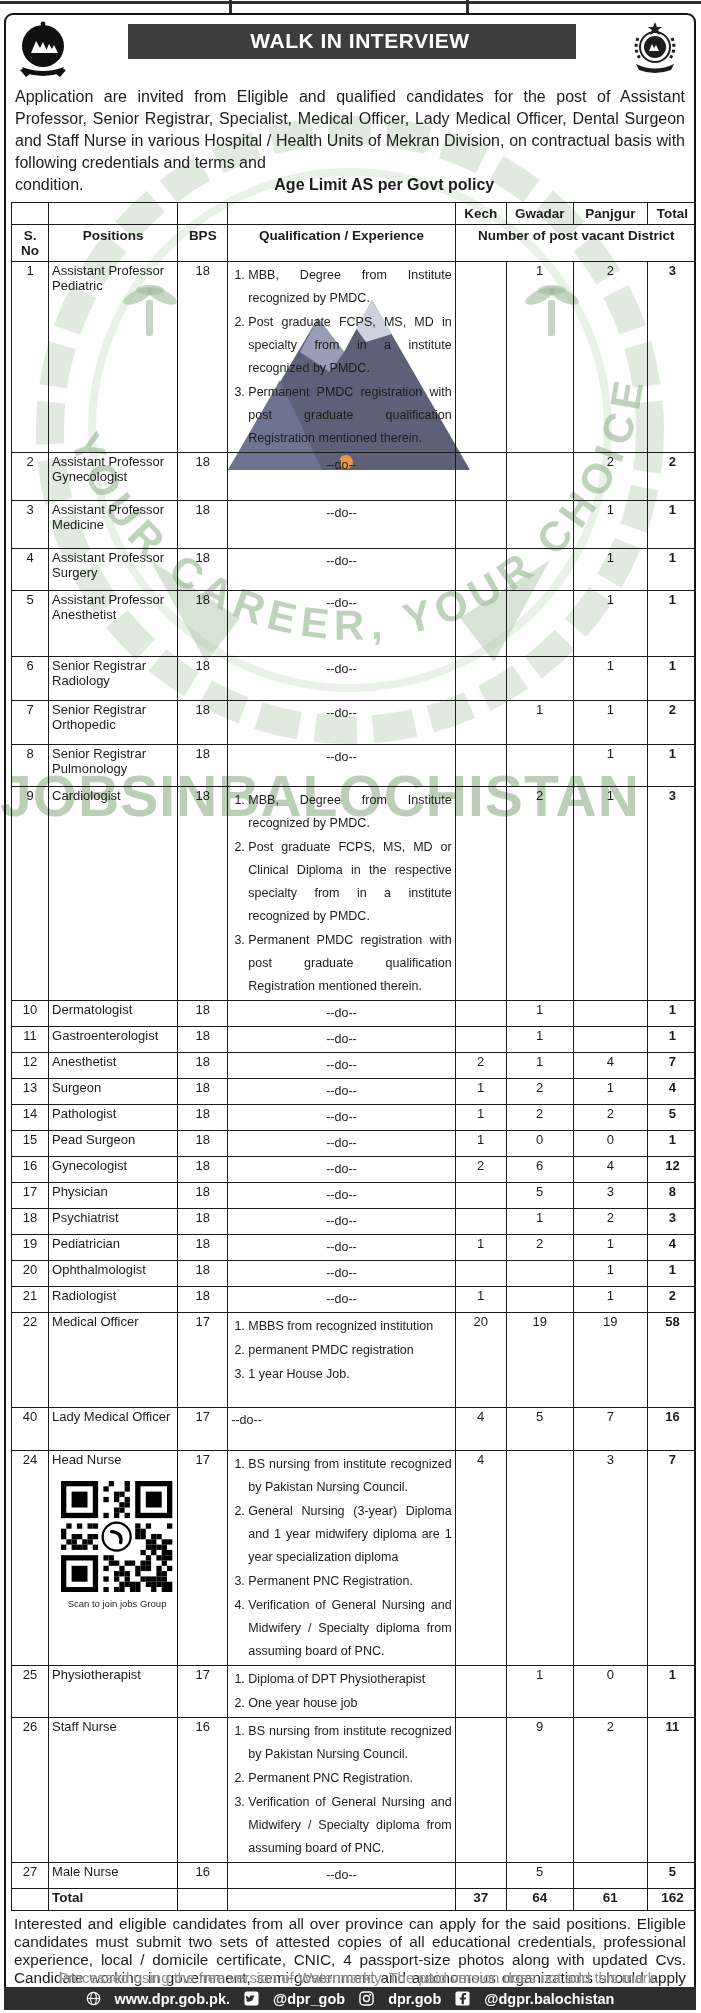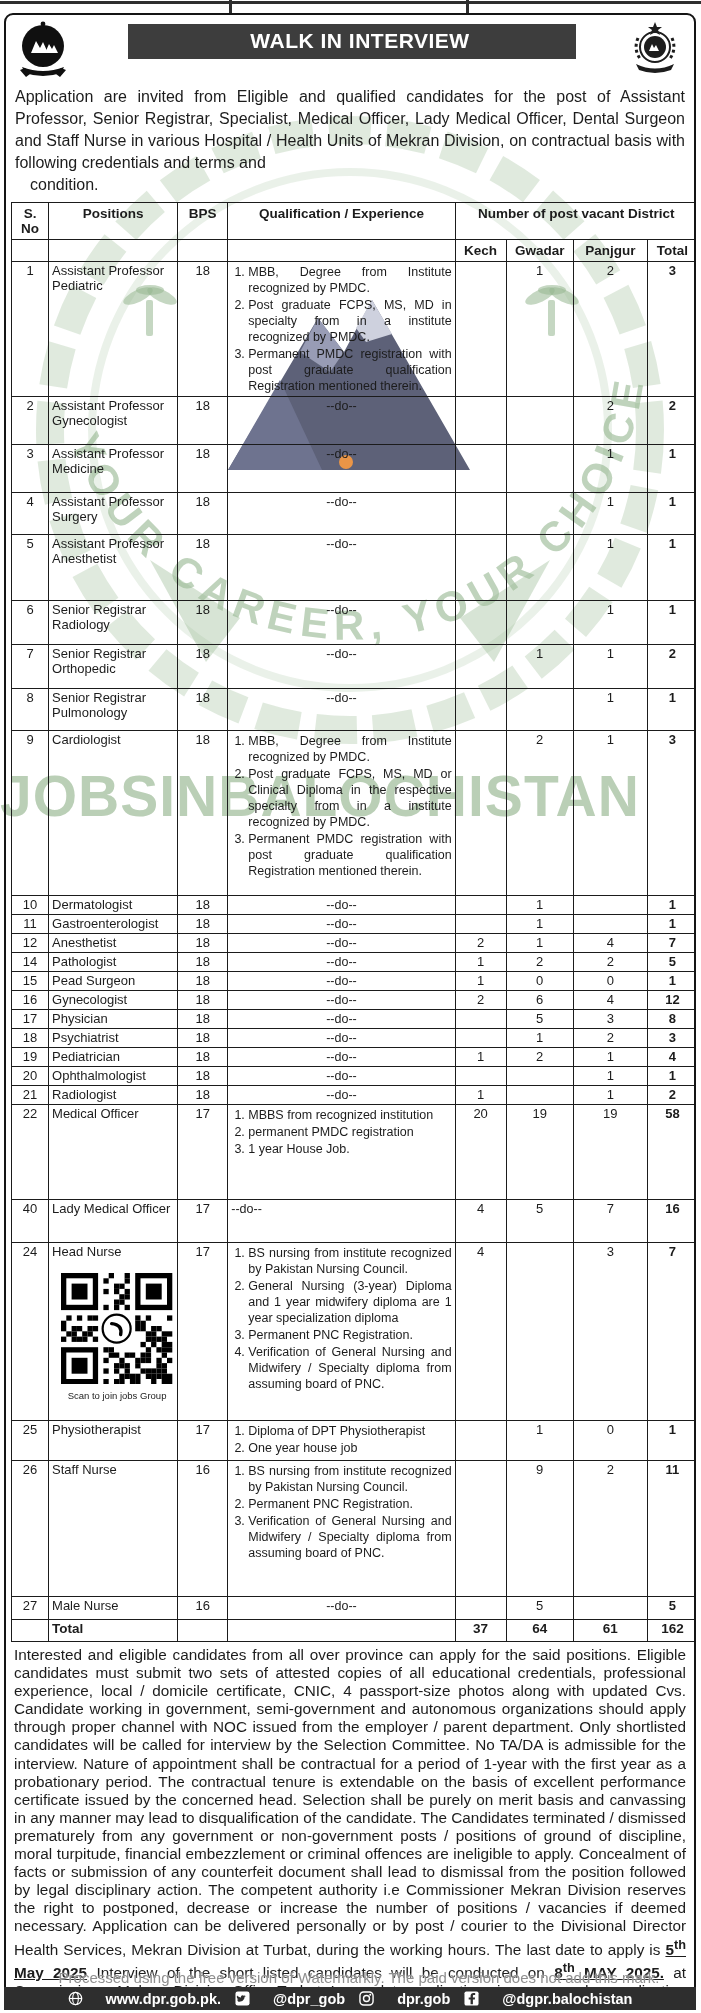--- a/index.html
+++ b/index.html
@@ -16,55 +16,55 @@
   .wm{position:absolute;inset:0;z-index:1;pointer-events:none;}
   .wm-brand{position:absolute;top:763px;left:0;width:100%;
             font-size:57px;font-weight:bold;letter-spacing:1px;color:rgba(143,178,137,.62);
             white-space:nowrap;}
   
   .hdr{display:flex;align-items:flex-start;padding:5px 8px 0 8px;}
   .crest{flex:0 0 auto;}
   .titlebar{flex:1;margin:4px 48px 0 56px;background:#3d3d3d;color:#fff;text-align:center;
             font-weight:bold;font-size:21px;letter-spacing:.5px;padding:5px 0 6px 16px;}
   .intro{padding:4px 9px 0 9px;font-size:16px;line-height:22px;text-align:justify;}
-  .agelimit-line{display:flex;padding:0 24px;font-size:16px;line-height:22px;}
+  .agelimit-line{display:flex;padding:0 9px;font-size:16px;line-height:22px;}
   .agelimit-line .tail{flex:0 0 auto;}
   .agelimit-line .age{flex:1;text-align:center;font-weight:bold;}
   
   table.jobs{border-collapse:collapse;width:687px;margin:6px 5px 0 5px;table-layout:fixed;
              background:transparent;}
   table.jobs th,table.jobs td{border:1.6px solid #1b1b1b;vertical-align:top;padding:1px 3px;
              background:transparent;}
   table.jobs th{font-size:13.5px;font-weight:bold;padding:3px 2px;}
   col.c-sno{width:37px;}col.c-pos{width:129px;}col.c-bps{width:50px;}col.c-qual{width:227px;}
   col.c-kech{width:51px;}col.c-gwa{width:67px;}col.c-pan{width:74px;}col.c-tot{width:50px;}
   td.sno,td.bps,td.num{text-align:center;font-size:13px;}
   td.tot{text-align:center;font-size:13px;font-weight:bold;}
   td.pos{font-size:13px;line-height:15px;}
-  td.qual{font-size:12.5px;line-height:16px;}
+  td.qual{font-size:12.5px;line-height:23px;}
   td.qual .do{text-align:center;}
   td.qual .do.left{text-align:left;}
   ol.qlist{margin:1px 0 0 0;padding:0 0 0 17px;}
   ol.qlist li{margin:0 0 1px 0;text-align:justify;}
   tr.total-row td{font-weight:bold;font-size:13.5px;}
   tr.total-row td.lbl{font-size:13.5px;}
   
   .qr-wrap{margin:14px 0 0 6px;width:118px;text-align:center;}
   .qr-cap{font-size:9.5px;color:#222;margin-top:1px;}
   
   .terms{padding:4px 8px 0 8px;}
   .terms h3{margin:2px 0 2px 0;font-size:16px;text-decoration:underline;}
   .terms p{margin:0;font-size:15.3px;line-height:18.1px;text-align:justify;}
   .terms .dt{font-weight:bold;text-decoration:underline;}
   .wmarkly{position:absolute;left:0;right:0;top:1969px;text-align:center;color:#8f8f8f;
            font-size:15px;z-index:6;text-shadow:0 0 2px #fff;padding-left:17px;}
   .footbar{position:absolute;left:4px;right:5px;bottom:3px;height:23px;background:#2e2e2e;
            color:#fff;display:flex;align-items:center;justify-content:center;gap:14px;
            font-weight:bold;font-size:14.5px;z-index:5;}
-  .footbar .fitem{display:flex;align-items:center;gap:23px;}
+  .footbar .fitem{display:flex;align-items:center;gap:14px;}
   .z{position:relative;z-index:2;}
 </style>
 </head>
 <body>
 
 <div class="page">
 
   <div class="top-strip">
     <div class="hline"></div>
     <div class="vtick" style="left:229px;"></div>
@@ -128,51 +128,52 @@
         <path d="M25 31 l3-7 2 4 2-3 3 6 z" fill="#fff"></path>
         <path d="M14 18 q-5 12 3 22" fill="none" stroke="#1d1d1d" stroke-width="3" stroke-dasharray="3 3"></path>
         <path d="M48 18 q5 12 -3 22" fill="none" stroke="#1d1d1d" stroke-width="3" stroke-dasharray="3 3"></path>
         <path d="M12 44 q19 9 38 0 l-3 6 q-16 6 -32 0 z" fill="#1d1d1d"></path>
       </svg>
     </div>
 
     <div class="intro z">Application are invited from Eligible  and qualified candidates for the post of Assistant Professor, Senior Registrar, Specialist,  Medical Officer, Lady Medical Officer, Dental Surgeon and Staff Nurse in various Hospital / Health Units of Mekran Division, on contractual basis with following credentials and terms and</div>
     <div class="agelimit-line z">
       <span class="tail">condition.</span>
+      <span class="age">Age Limit  AS per  Govt policy</span>
     </div>
 
     <table class="jobs z">
       <colgroup>
         <col class="c-sno">
           <col class="c-pos">
           <col class="c-bps">
           <col class="c-qual">
         <col class="c-kech">
           <col class="c-gwa">
           <col class="c-pan">
           <col class="c-tot">
       </colgroup>
       <thead>
-        <tr style="height:34px;">
-          <th>S. No</th>
-          <th>Positions</th>
-          <th>BPS</th>
-          <th>Qualification / Experience</th>
-          <th colspan="4">Number of post vacant District</th>
-        </tr>
         <tr style="height:21px;">
           <th></th>
           <th></th>
           <th></th>
           <th></th>
           <th>Kech</th>
           <th>Gwadar</th>
           <th>Panjgur</th>
           <th>Total</th>
         </tr>
+        <tr style="height:34px;">
+          <th>S. No</th>
+          <th>Positions</th>
+          <th>BPS</th>
+          <th>Qualification / Experience</th>
+          <th colspan="4">Number of post vacant District</th>
+        </tr>
       </thead>
       <tbody id="jobs-body">
           <tr style="height: 112px;">
             <td class="sno">1</td>
             <td class="pos">Assistant Professor Pediatric</td>
             <td class="bps">18</td>
             <td class="qual">
               <ol class="qlist">
                 <li>MBB, Degree from Institute recognized by PMDC.</li>
                 <li>Post graduate FCPS, MS, MD in specialty from in a institute recognized by PMDC.</li>
@@ -312,20 +313,32 @@
             <td class="sno">12</td>
             <td class="pos">Anesthetist</td>
             <td class="bps">18</td>
             <td class="qual">
               <div class="do">--do--</div>
             </td>
             <td class="num">2</td>
             <td class="num">1</td>
             <td class="num">4</td>
             <td class="tot">7</td>
+          </tr>
+          <tr style="height: 18px;">
+            <td class="sno">13</td>
+            <td class="pos">Surgeon</td>
+            <td class="bps">18</td>
+            <td class="qual">
+              <div class="do">--do--</div>
+            </td>
+            <td class="num">1</td>
+            <td class="num">2</td>
+            <td class="num">1</td>
+            <td class="tot">4</td>
           </tr>
           <tr style="height: 18px;">
             <td class="sno">14</td>
             <td class="pos">Pathologist</td>
             <td class="bps">18</td>
             <td class="qual">
               <div class="do">--do--</div>
             </td>
             <td class="num">1</td>
             <td class="num">2</td>

